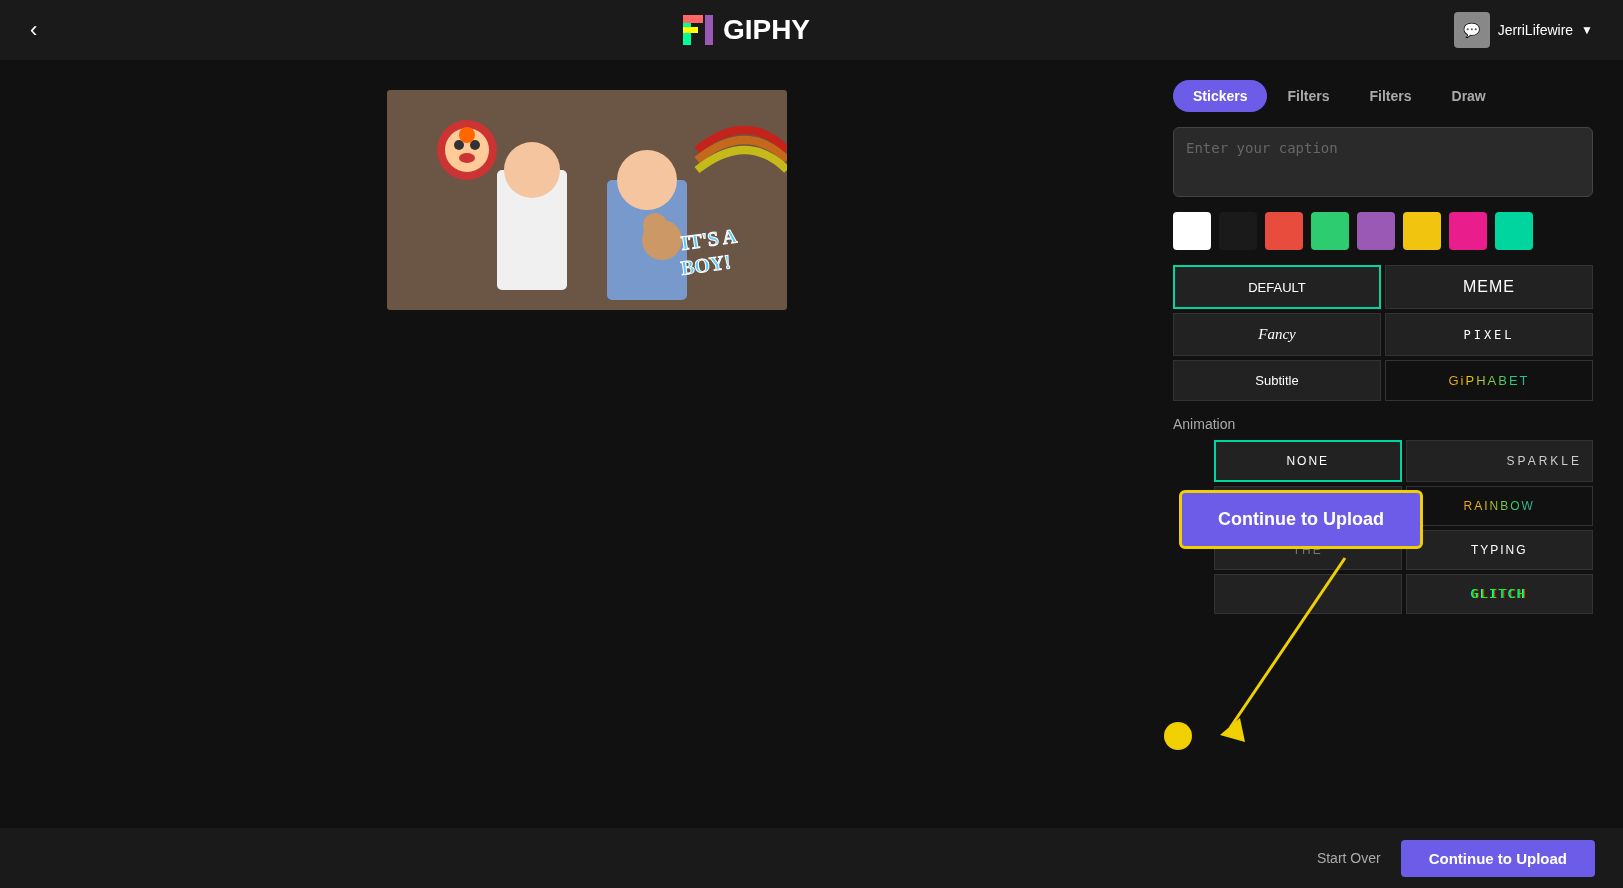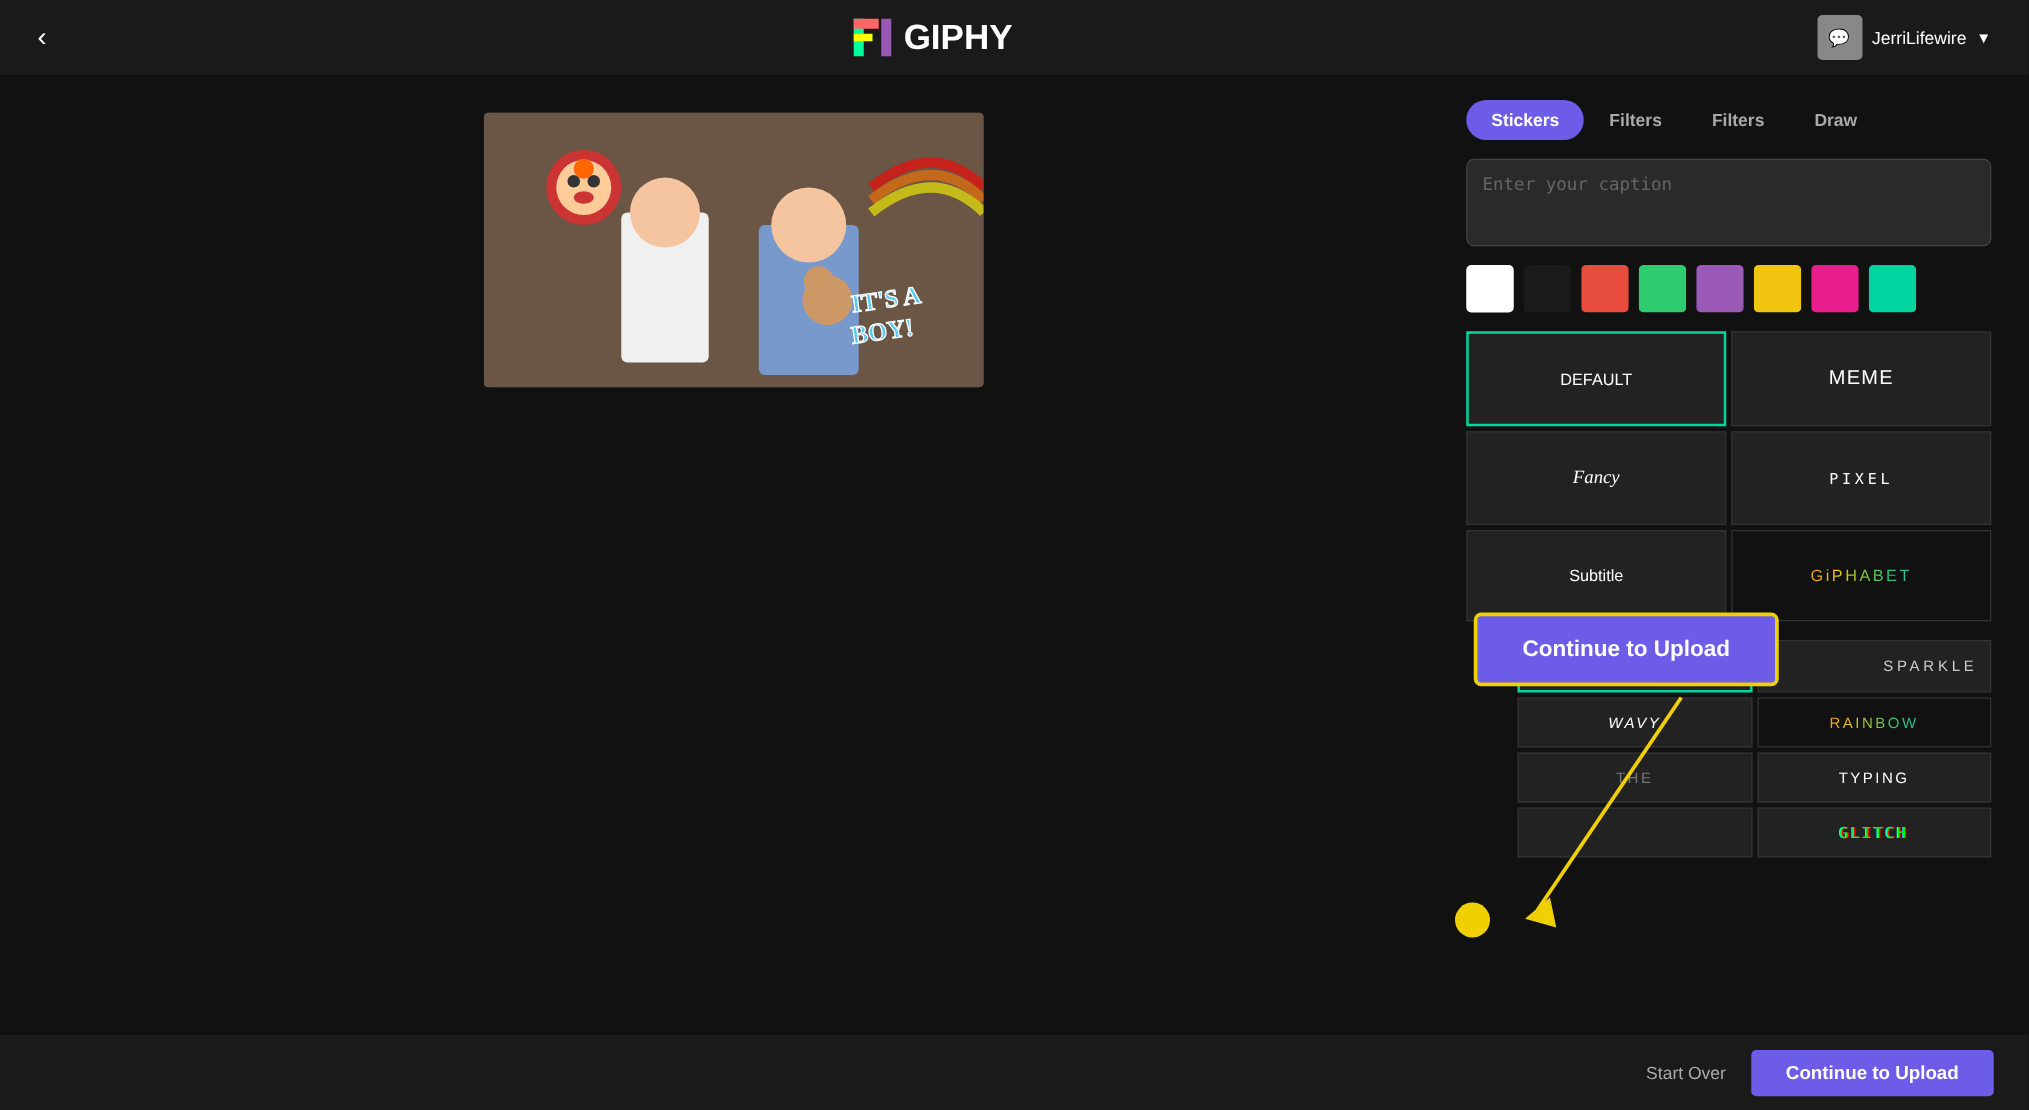--- a/index.html
+++ b/index.html
@@ -163,21 +163,21 @@
       font-size: 14px;
       color: #aaa;
       margin-bottom: 8px;
     }
     .style-grid {
       display: grid;
       grid-template-columns: 1fr 1fr;
       gap: 4px;
     }
     .style-btn {
-      padding: 28px 10px;
+      padding: 12px 10px;
       background: #222;
       border: 1px solid #333;
       color: #fff;
       font-size: 13px;
       cursor: pointer;
       text-align: center;
       outline: none;
     }
     .style-btn.selected {
       border: 2px solid #00d5a0;
@@ -377,20 +377,21 @@
         <button class="style-btn selected">DEFAULT</button>
         <button class="style-btn meme">MEME</button>
         <button class="style-btn fancy">Fancy</button>
         <button class="style-btn pixel">PIXEL</button>
         <button class="style-btn subtitle">Subtitle</button>
         <button class="style-btn alphabet">GiPHABET</button>
       </div>
     </div>
 
     <div>
+      <div class="section-label">Animation</div>
       <div class="anim-grid">
         <button class="anim-btn selected">NONE</button>
         <button class="anim-btn sparkle">SPARKLE</button>
         <button class="anim-btn wavy">WAVY</button>
         <button class="anim-btn rainbow">RAINBOW</button>
         <button class="anim-btn the-style">THE</button>
         <button class="anim-btn typing">TYPING</button>
         <button class="anim-btn"></button>
         <button class="anim-btn glitch">GLITCH</button>
       </div>

